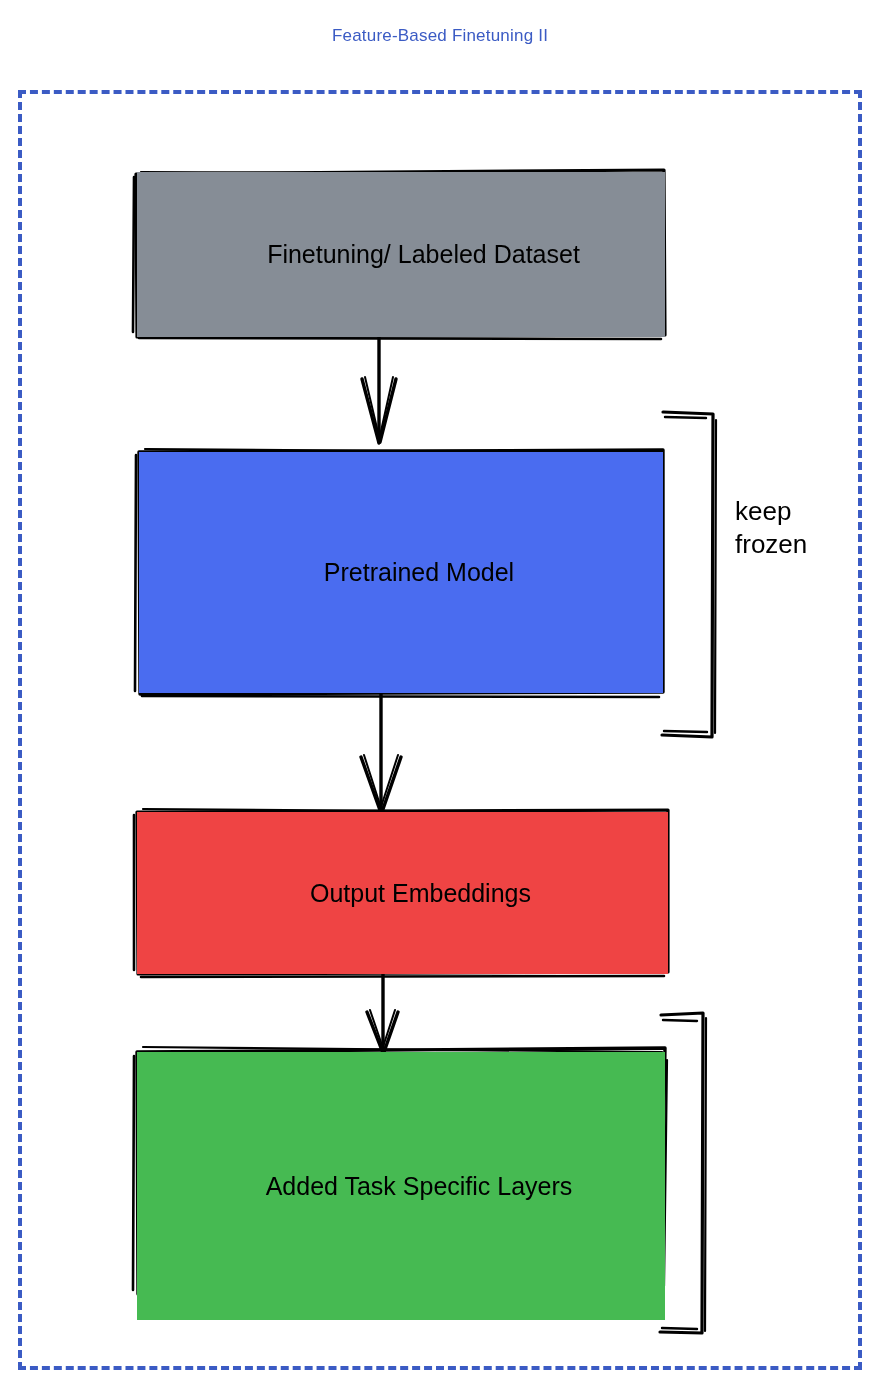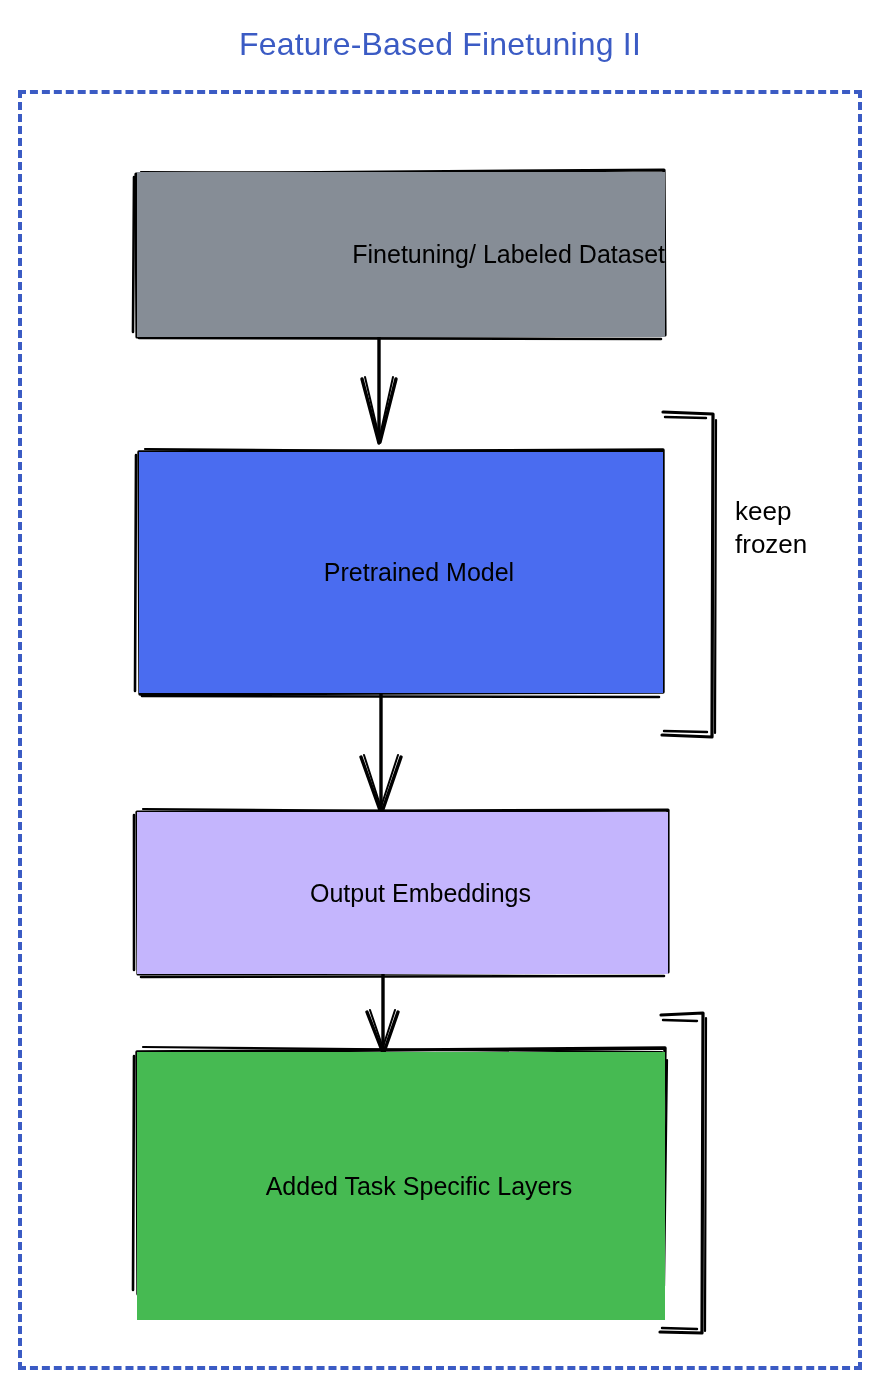--- a/index.html
+++ b/index.html
@@ -18,21 +18,21 @@
     background: #ffffff;
     overflow: hidden;
   }
   
   #diagram-title {
     position: absolute;
     left: 0;
     top: 26px;
     width: 880px;
     text-align: center;
-    font-size: 32px;
+    font-size: 17px;
     letter-spacing: 0.2px;
     color: #3b5bc4;
     font-family: "Liberation Sans", sans-serif;
     white-space: nowrap;
   }
   
   #outer-frame {
     position: absolute;
     left: 18px;
     top: 90px;
@@ -59,21 +59,21 @@
     align-items: center;
   }
   .node .node-label {
     font-size: 25px;
     color: #000000;
     font-family: "Liberation Sans", sans-serif;
     white-space: nowrap;
     width: 100%;
     padding-left: 36px;
   }
-  .node.align-left .node-label { text-align: right; padding-left: 45px; }
+  .node.align-left .node-label { text-align: center; padding-left: 45px; }
   .node.align-center .node-label { text-align: center; }
 
   #node-dataset {
     left: 137px;  top: 172px;  width: 528px;  height: 165px;
     background: #868d96;
   }
   #node-pretrained {
     left: 139px;  top: 452px;  width: 524px;  height: 241px;
     background: #4a6cf0;
   }
@@ -178,21 +178,21 @@
   </svg>
 
   <div class="node align-left" id="node-dataset" style="background: rgb(134, 141, 150);">
     <span class="node-label">Finetuning/ Labeled Dataset</span>
   </div>
 
   <div class="node align-center" id="node-pretrained" style="background: rgb(74, 108, 240);">
     <span class="node-label">Pretrained Model</span>
   </div>
 
-  <div class="node align-center" id="node-embeddings" style="background: #c4b5fd;">
+  <div class="node align-center" id="node-embeddings" style="background: #ef4444;">
     <span class="node-label">Output Embeddings</span>
   </div>
 
   <div class="node align-center" id="node-task-layers" style="background: rgb(70, 186, 82);">
     <span class="node-label">Added Task Specific Layers</span>
   </div>
 
   <div class="side-note" id="note-keep-frozen">keep
 frozen</div>
 

